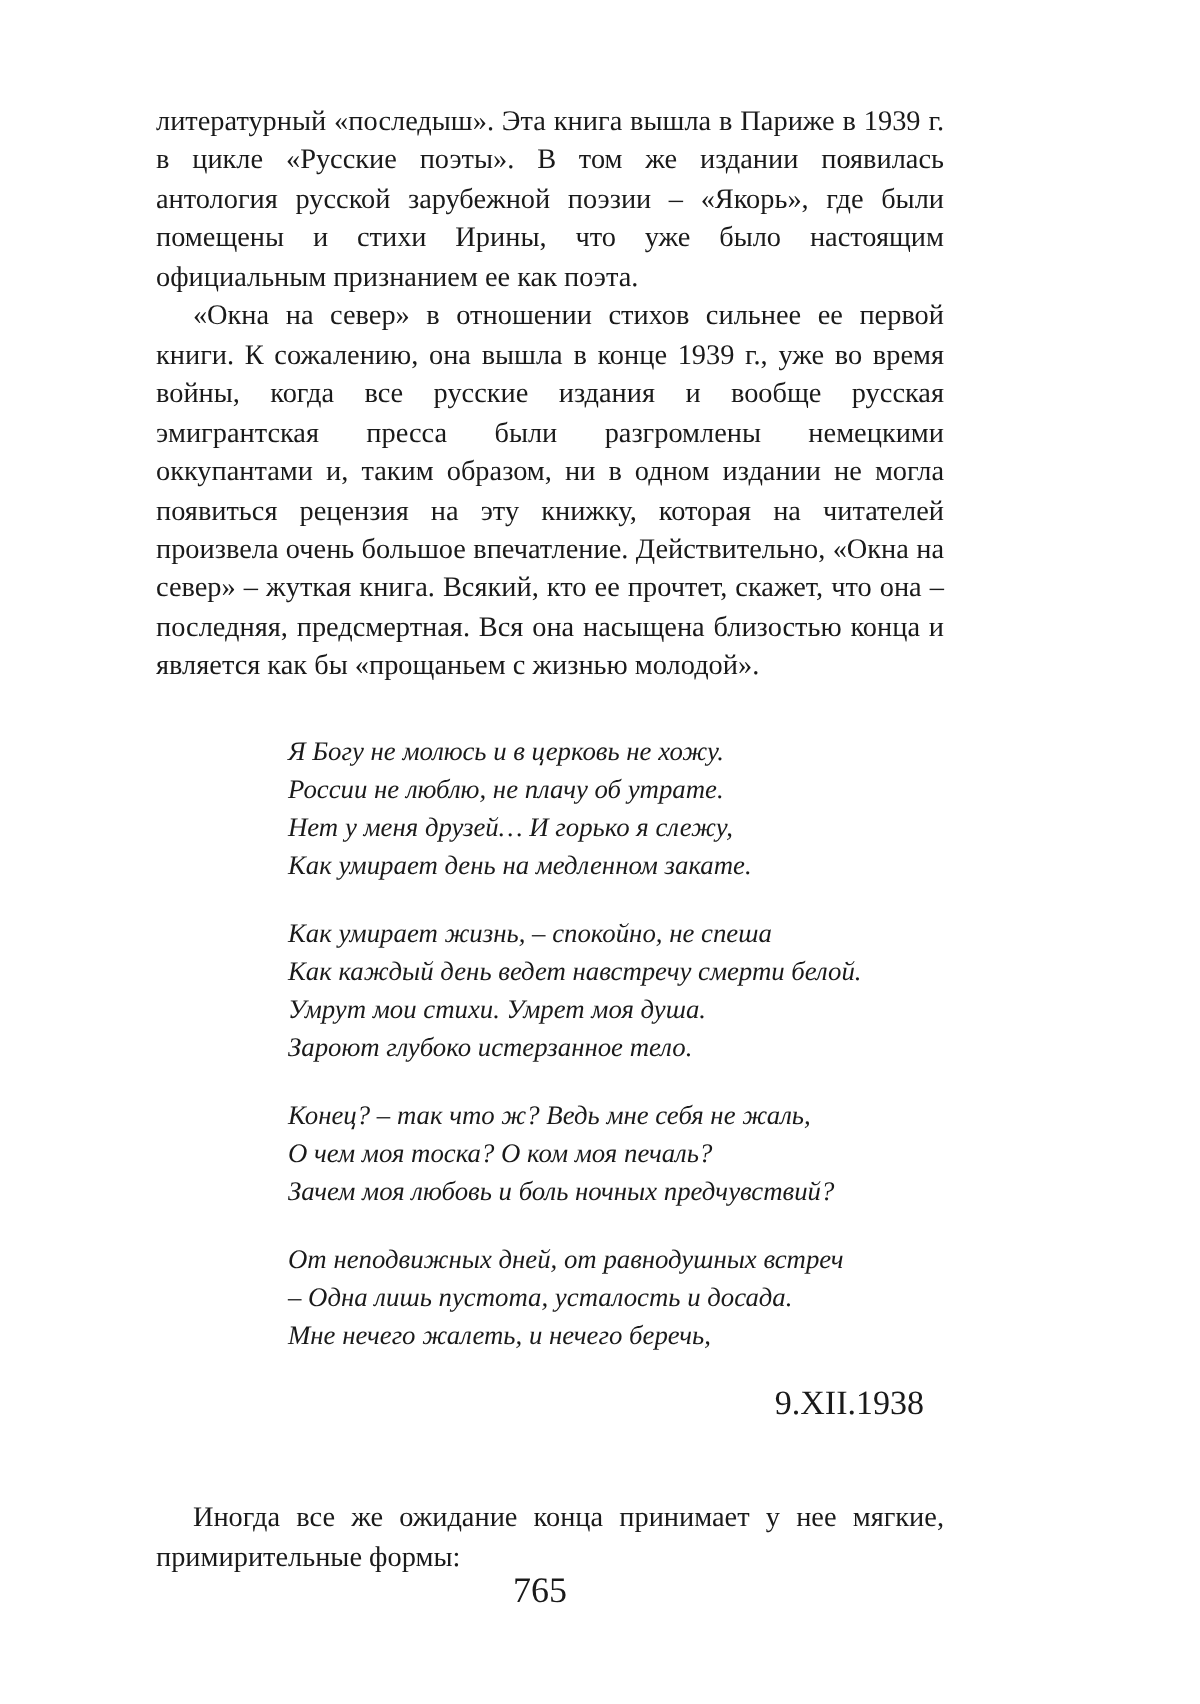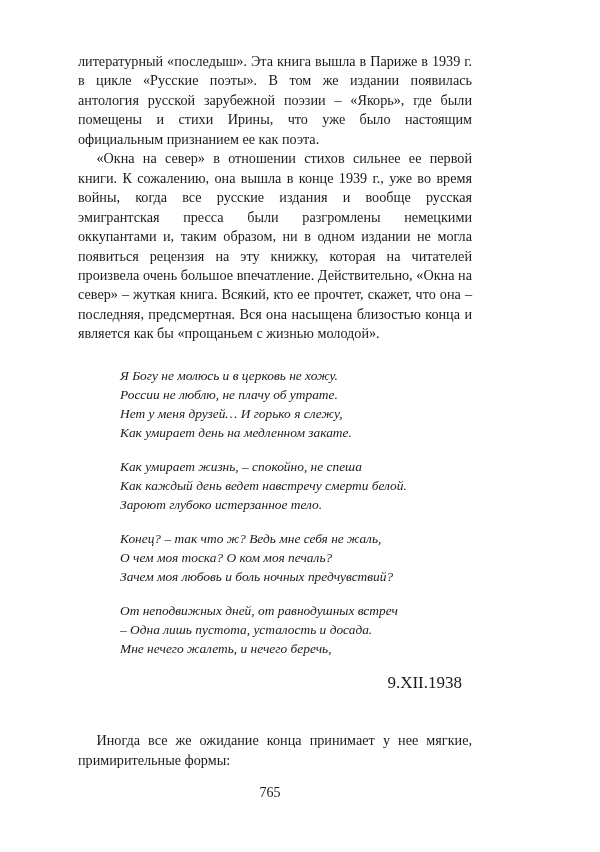--- a/index.html
+++ b/index.html
@@ -31,20 +31,21 @@
   }
   .body-text p.indent {
     text-indent: 1.3em;
   }
   .poem {
     margin: 22px 0 0 0;
     padding-left: 42px;
   }
   .stanza {
     margin-bottom: 15px;
+    margin-left: 24px;
   }
   .stanza:last-child {
     margin-bottom: 0;
   }
   .stanza .line {
     font-style: italic;
     font-size: 13.4px;
     line-height: 1.42;
     white-space: pre-wrap;
   }
@@ -56,21 +57,21 @@
   }
   .after-poem {
     margin-top: 38px;
   }
   .folio {
     position: absolute;
     left: 0;
     right: 0;
     top: 785px;
     text-align: center;
-    font-size: 14px;
+    font-size: 18px;
   }
 </style>
 </head>
 <body>
 
 <div class="page">
 
   <div class="body-text">
     <p>литературный «последыш». Эта книга вышла в Париже в 1939 г. в цикле «Русские поэты». В том же издании появилась антология русской зарубежной поэзии – «Якорь», где были помещены и стихи Ирины, что уже было настоящим официальным признанием ее как поэта.</p>
     <p class="indent">«Окна на север» в отношении стихов сильнее ее первой книги. К сожалению, она вышла в конце 1939 г., уже во время войны, когда все русские издания и вообще русская эмигрантская пресса были разгромлены немецкими оккупантами и, таким образом, ни в одном издании не могла появиться рецензия на эту книжку, которая на читателей произвела очень большое впечатление. Действительно, «Окна на север» – жуткая книга. Всякий, кто ее прочтет, скажет, что она – последняя, предсмертная. Вся она насыщена близостью конца и является как бы «прощаньем с жизнью молодой».</p>
@@ -79,20 +80,21 @@
   <div class="poem">
     <div class="stanza">
       <div class="line">Я Богу не молюсь и в церковь не хожу.</div>
       <div class="line">России не люблю, не плачу об утрате.</div>
       <div class="line">Нет у меня друзей… И горько я слежу,</div>
       <div class="line">Как умирает день на медленном закате.</div>
     </div>
     <div class="stanza">
       <div class="line">Как умирает жизнь, – спокойно, не спеша</div>
       <div class="line">Как каждый день ведет навстречу смерти белой.</div>
+      <div class="line">Умрут мои стихи. Умрет моя душа.</div>
       <div class="line">Зароют глубоко истерзанное тело.</div>
     </div>
     <div class="stanza">
       <div class="line">Конец? – так что ж? Ведь мне себя не жаль,</div>
       <div class="line">О чем моя тоска? О ком моя печаль?</div>
       <div class="line">Зачем моя любовь и боль ночных предчувствий?</div>
     </div>
     <div class="stanza">
       <div class="line">От неподвижных дней, от равнодушных встреч</div>
       <div class="line">– Одна лишь пустота, усталость и досада.</div>

